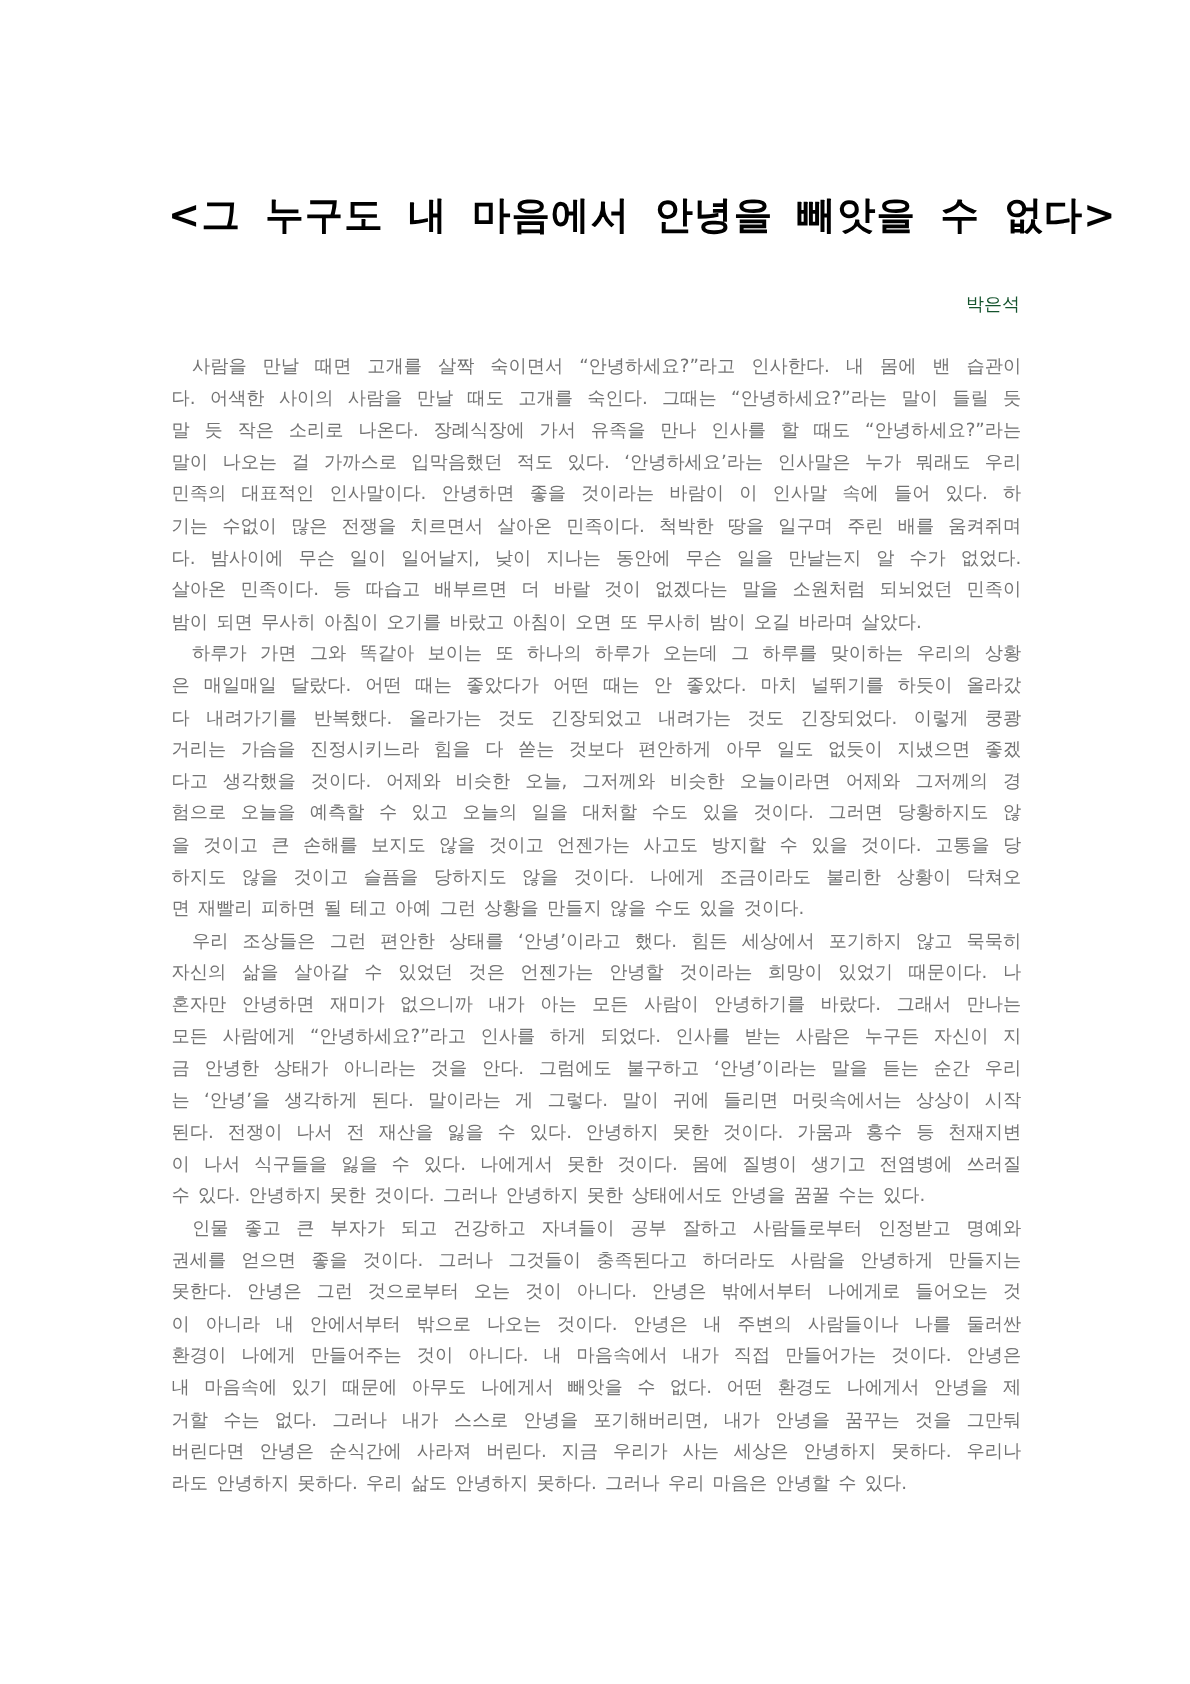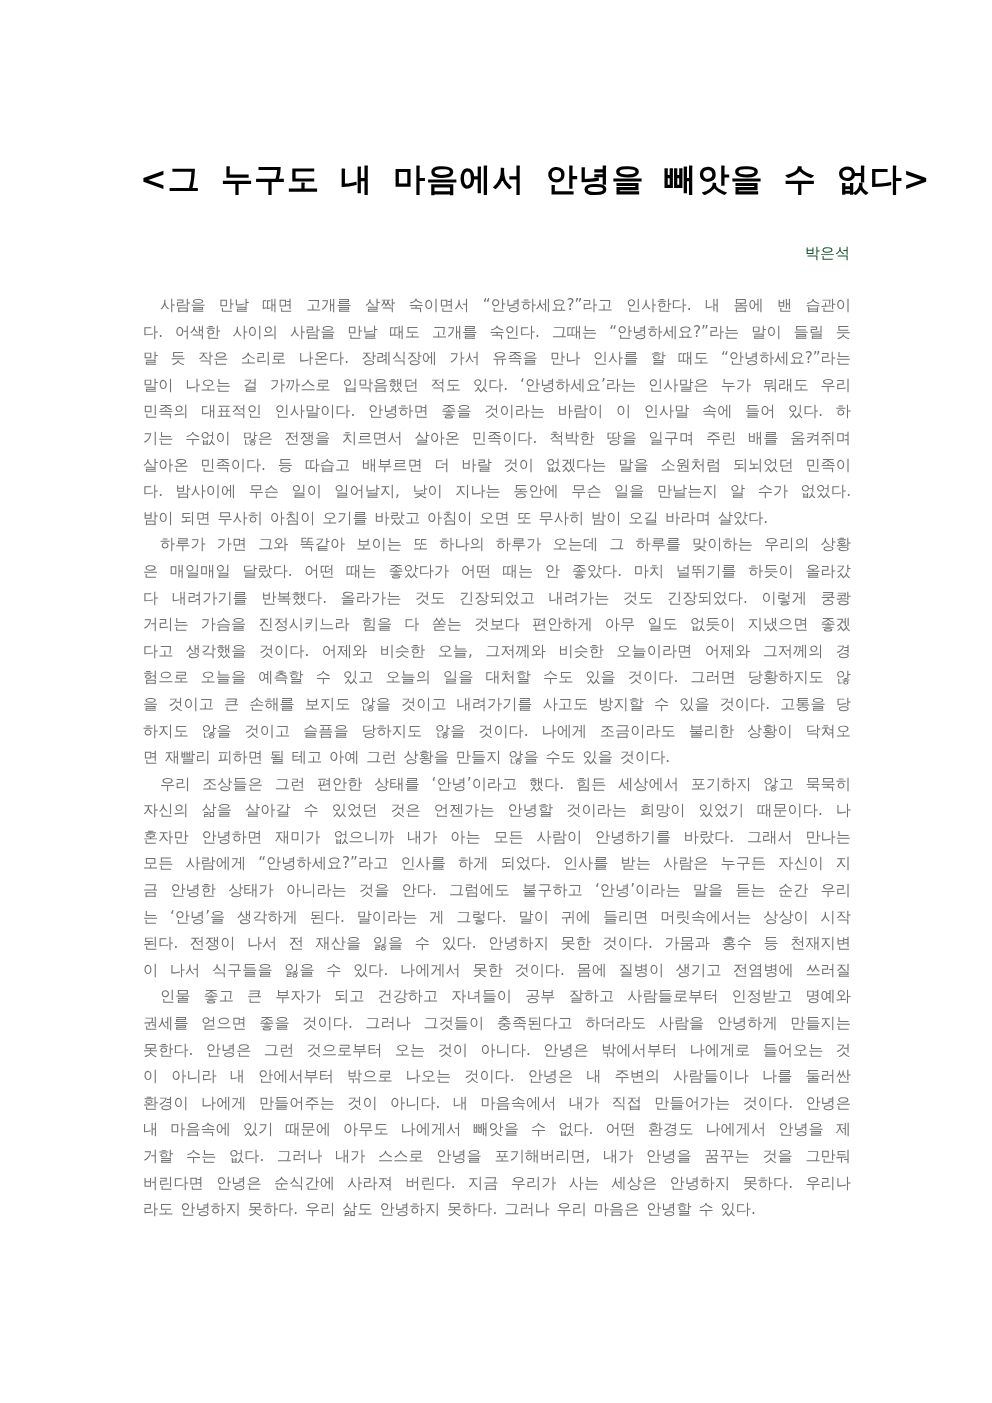--- a/index.html
+++ b/index.html
@@ -73,46 +73,47 @@
 
   <div class="body-text">
 
     <div>
       <div class="line indent">사람을 만날 때면 고개를 살짝 숙이면서 “안녕하세요?”라고 인사한다. 내 몸에 밴 습관이</div>
       <div class="line">다. 어색한 사이의 사람을 만날 때도 고개를 숙인다. 그때는 “안녕하세요?”라는 말이 들릴 듯</div>
       <div class="line">말 듯 작은 소리로 나온다. 장례식장에 가서 유족을 만나 인사를 할 때도 “안녕하세요?”라는</div>
       <div class="line">말이 나오는 걸 가까스로 입막음했던 적도 있다. ‘안녕하세요’라는 인사말은 누가 뭐래도 우리</div>
       <div class="line">민족의 대표적인 인사말이다. 안녕하면 좋을 것이라는 바람이 이 인사말 속에 들어 있다. 하</div>
       <div class="line">기는 수없이 많은 전쟁을 치르면서 살아온 민족이다. 척박한 땅을 일구며 주린 배를 움켜쥐며</div>
+      <div class="line">다. 밤사이에 무슨 일이 일어날지, 낮이 지나는 동안에 무슨 일을 만날는지 알 수가 없었다.</div>
       <div class="line">살아온 민족이다. 등 따습고 배부르면 더 바랄 것이 없겠다는 말을 소원처럼 되뇌었던 민족이</div>
-      <div class="line">다. 밤사이에 무슨 일이 일어날지, 낮이 지나는 동안에 무슨 일을 만날는지 알 수가 없었다.</div>
       <div class="line last">밤이 되면 무사히 아침이 오기를 바랐고 아침이 오면 또 무사히 밤이 오길 바라며 살았다.</div>
     </div>
 
     <div>
       <div class="line indent">하루가 가면 그와 똑같아 보이는 또 하나의 하루가 오는데 그 하루를 맞이하는 우리의 상황</div>
       <div class="line">은 매일매일 달랐다. 어떤 때는 좋았다가 어떤 때는 안 좋았다. 마치 널뛰기를 하듯이 올라갔</div>
       <div class="line">다 내려가기를 반복했다. 올라가는 것도 긴장되었고 내려가는 것도 긴장되었다. 이렇게 쿵쾅</div>
       <div class="line">거리는 가슴을 진정시키느라 힘을 다 쏟는 것보다 편안하게 아무 일도 없듯이 지냈으면 좋겠</div>
       <div class="line">다고 생각했을 것이다. 어제와 비슷한 오늘, 그저께와 비슷한 오늘이라면 어제와 그저께의 경</div>
       <div class="line">험으로 오늘을 예측할 수 있고 오늘의 일을 대처할 수도 있을 것이다. 그러면 당황하지도 않</div>
-      <div class="line">을 것이고 큰 손해를 보지도 않을 것이고 내려가기를 사고도 방지할 수 있을 것이다. 고통을 당</div>
+      <div class="line">을 것이고 큰 손해를 보지도 않을 것이고 언젠가는 사고도 방지할 수 있을 것이다. 고통을 당</div>
       <div class="line">하지도 않을 것이고 슬픔을 당하지도 않을 것이다. 나에게 조금이라도 불리한 상황이 닥쳐오</div>
       <div class="line last">면 재빨리 피하면 될 테고 아예 그런 상황을 만들지 않을 수도 있을 것이다.</div>
     </div>
 
     <div>
       <div class="line indent">우리 조상들은 그런 편안한 상태를 ‘안녕’이라고 했다. 힘든 세상에서 포기하지 않고 묵묵히</div>
       <div class="line">자신의 삶을 살아갈 수 있었던 것은 언젠가는 안녕할 것이라는 희망이 있었기 때문이다. 나</div>
       <div class="line">혼자만 안녕하면 재미가 없으니까 내가 아는 모든 사람이 안녕하기를 바랐다. 그래서 만나는</div>
       <div class="line">모든 사람에게 “안녕하세요?”라고 인사를 하게 되었다. 인사를 받는 사람은 누구든 자신이 지</div>
       <div class="line">금 안녕한 상태가 아니라는 것을 안다. 그럼에도 불구하고 ‘안녕’이라는 말을 듣는 순간 우리</div>
       <div class="line">는 ‘안녕’을 생각하게 된다. 말이라는 게 그렇다. 말이 귀에 들리면 머릿속에서는 상상이 시작</div>
       <div class="line">된다. 전쟁이 나서 전 재산을 잃을 수 있다. 안녕하지 못한 것이다. 가뭄과 홍수 등 천재지변</div>
       <div class="line">이 나서 식구들을 잃을 수 있다. 나에게서 못한 것이다. 몸에 질병이 생기고 전염병에 쓰러질</div>
+      <div class="line last">수 있다. 안녕하지 못한 것이다. 그러나 안녕하지 못한 상태에서도 안녕을 꿈꿀 수는 있다.</div>
     </div>
 
     <div>
       <div class="line indent">인물 좋고 큰 부자가 되고 건강하고 자녀들이 공부 잘하고 사람들로부터 인정받고 명예와</div>
       <div class="line">권세를 얻으면 좋을 것이다. 그러나 그것들이 충족된다고 하더라도 사람을 안녕하게 만들지는</div>
       <div class="line">못한다. 안녕은 그런 것으로부터 오는 것이 아니다. 안녕은 밖에서부터 나에게로 들어오는 것</div>
       <div class="line">이 아니라 내 안에서부터 밖으로 나오는 것이다. 안녕은 내 주변의 사람들이나 나를 둘러싼</div>
       <div class="line">환경이 나에게 만들어주는 것이 아니다. 내 마음속에서 내가 직접 만들어가는 것이다. 안녕은</div>
       <div class="line">내 마음속에 있기 때문에 아무도 나에게서 빼앗을 수 없다. 어떤 환경도 나에게서 안녕을 제</div>
       <div class="line">거할 수는 없다. 그러나 내가 스스로 안녕을 포기해버리면, 내가 안녕을 꿈꾸는 것을 그만둬</div>

